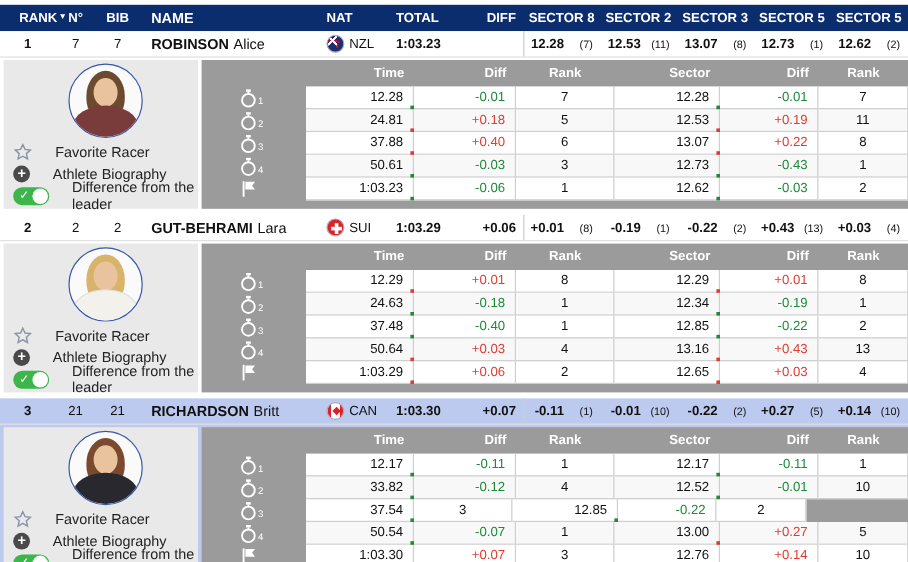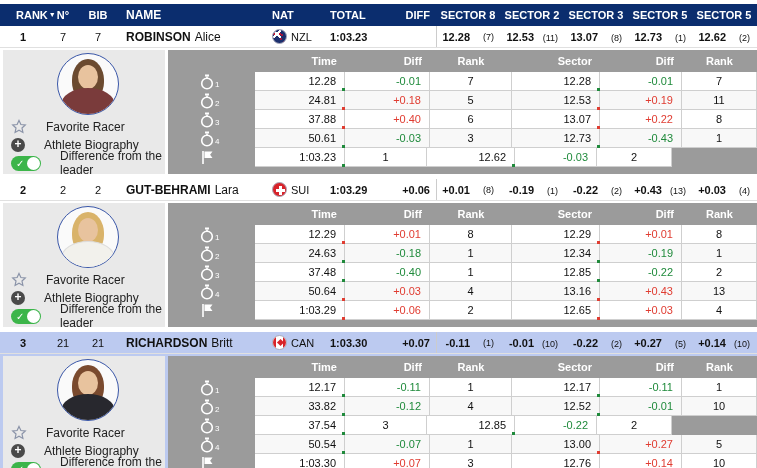--- a/index.html
+++ b/index.html
@@ -257,20 +257,21 @@
         </div>
 
         <div class="drow">
           <div class="dlc">
             <svg width="14" height="15" viewBox="0 0 14 15">
                 <rect x="2.2" y="1" width="1.6" height="13" fill="#fff"></rect>
                 <path d="M4.5 1.5h8l-2.4 3.2 2.4 3.2h-8z" fill="#fff"></path>
               </svg>
           </div>
           <div class="dc w-time tick" data-sign="neg">1:03.23</div>
+          <div class="dc w-diff signed" data-sign="neg">-0.06</div>
           <div class="dc w-rank rankc">1</div>
           <div class="dc w-sector tick" data-sign="neg">12.62</div>
           <div class="dc w-diff2 signed" data-sign="neg">-0.03</div>
           <div class="dc w-rank2 rankc">2</div>
         </div>
       </div>
     </div>
   </section>
 
   <section class="block" data-selected="false">

